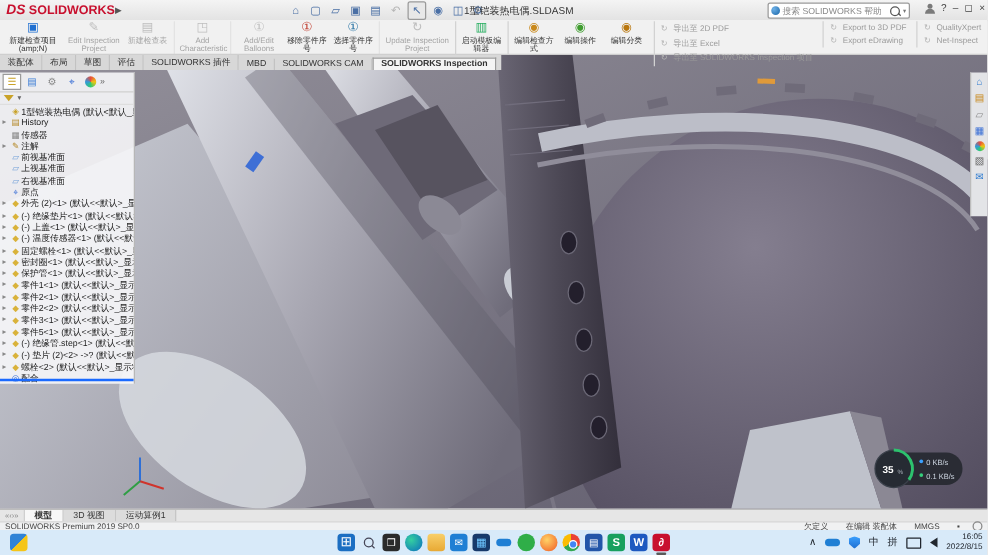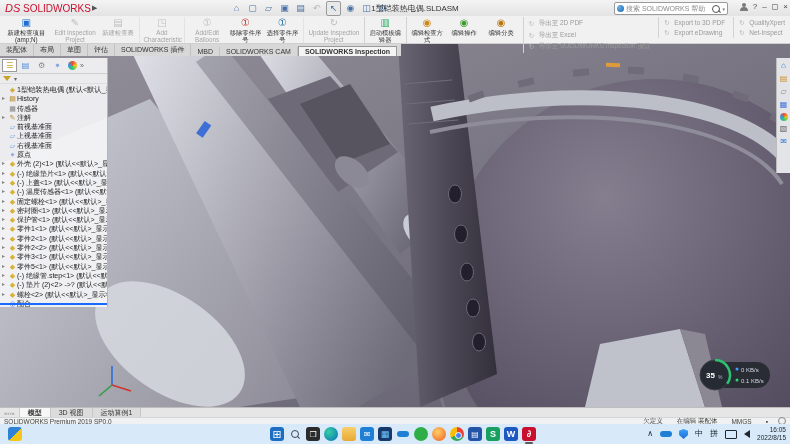--- a/index.html
+++ b/index.html
@@ -1,21 +1,21 @@
 <!DOCTYPE html>
 <html><head>
 <meta charset="utf-8">
 <style>
   html,body{margin:0;padding:0}
   body{width:790px;height:444px;position:relative;overflow:hidden;
        font-family:"Liberation Sans","DejaVu Sans",sans-serif;font-size:8px;color:#222;background:#e9e9e9}
   .abs{position:absolute}
   
   #titlebar{left:0;top:0;width:790px;height:16px;background:linear-gradient(#f4f4f4,#e3e3e3);border-bottom:1px solid #cfcfcf;z-index:30}
-  #logo{left:5px;top:2px;font-size:10px;font-weight:normal;color:#c8102e;letter-spacing:0}
+  #logo{left:5px;top:2px;font-size:10px;font-weight:bold;color:#c8102e;letter-spacing:0}
   #logo .ds{font-style:italic;font-size:11px}
   #logo-flyout{left:92px;top:4px;color:#555;font-size:7px}
   #qat{left:230px;top:1px;display:flex;gap:3px;align-items:center}
   .qi{width:13px;height:13px;line-height:13px;text-align:center;color:#4a6fa5;font-size:9px;position:relative}
   .qi.sel{border:1px solid #9a9a9a;background:#e8e8e8;border-radius:2px}
   .qi.dis{color:#b5b5b5}
   #doc-title{left:285px;top:3px;width:260px;text-align:center;color:#333;font-size:8px;white-space:nowrap}
   #searchbox{right:62px;top:2px;width:108px;height:11px;border:1px solid #9a9a9a;background:#fff;border-radius:2px;display:flex;align-items:center;padding:0 2px;gap:2px}
   #searchbox .sph{width:7px;height:7px;border-radius:50%;background:radial-gradient(circle at 30% 30%,#6db1e8,#1a66a8)}
   #searchbox .stext{color:#8a8a8a;font-size:7px;white-space:nowrap;flex:1}

